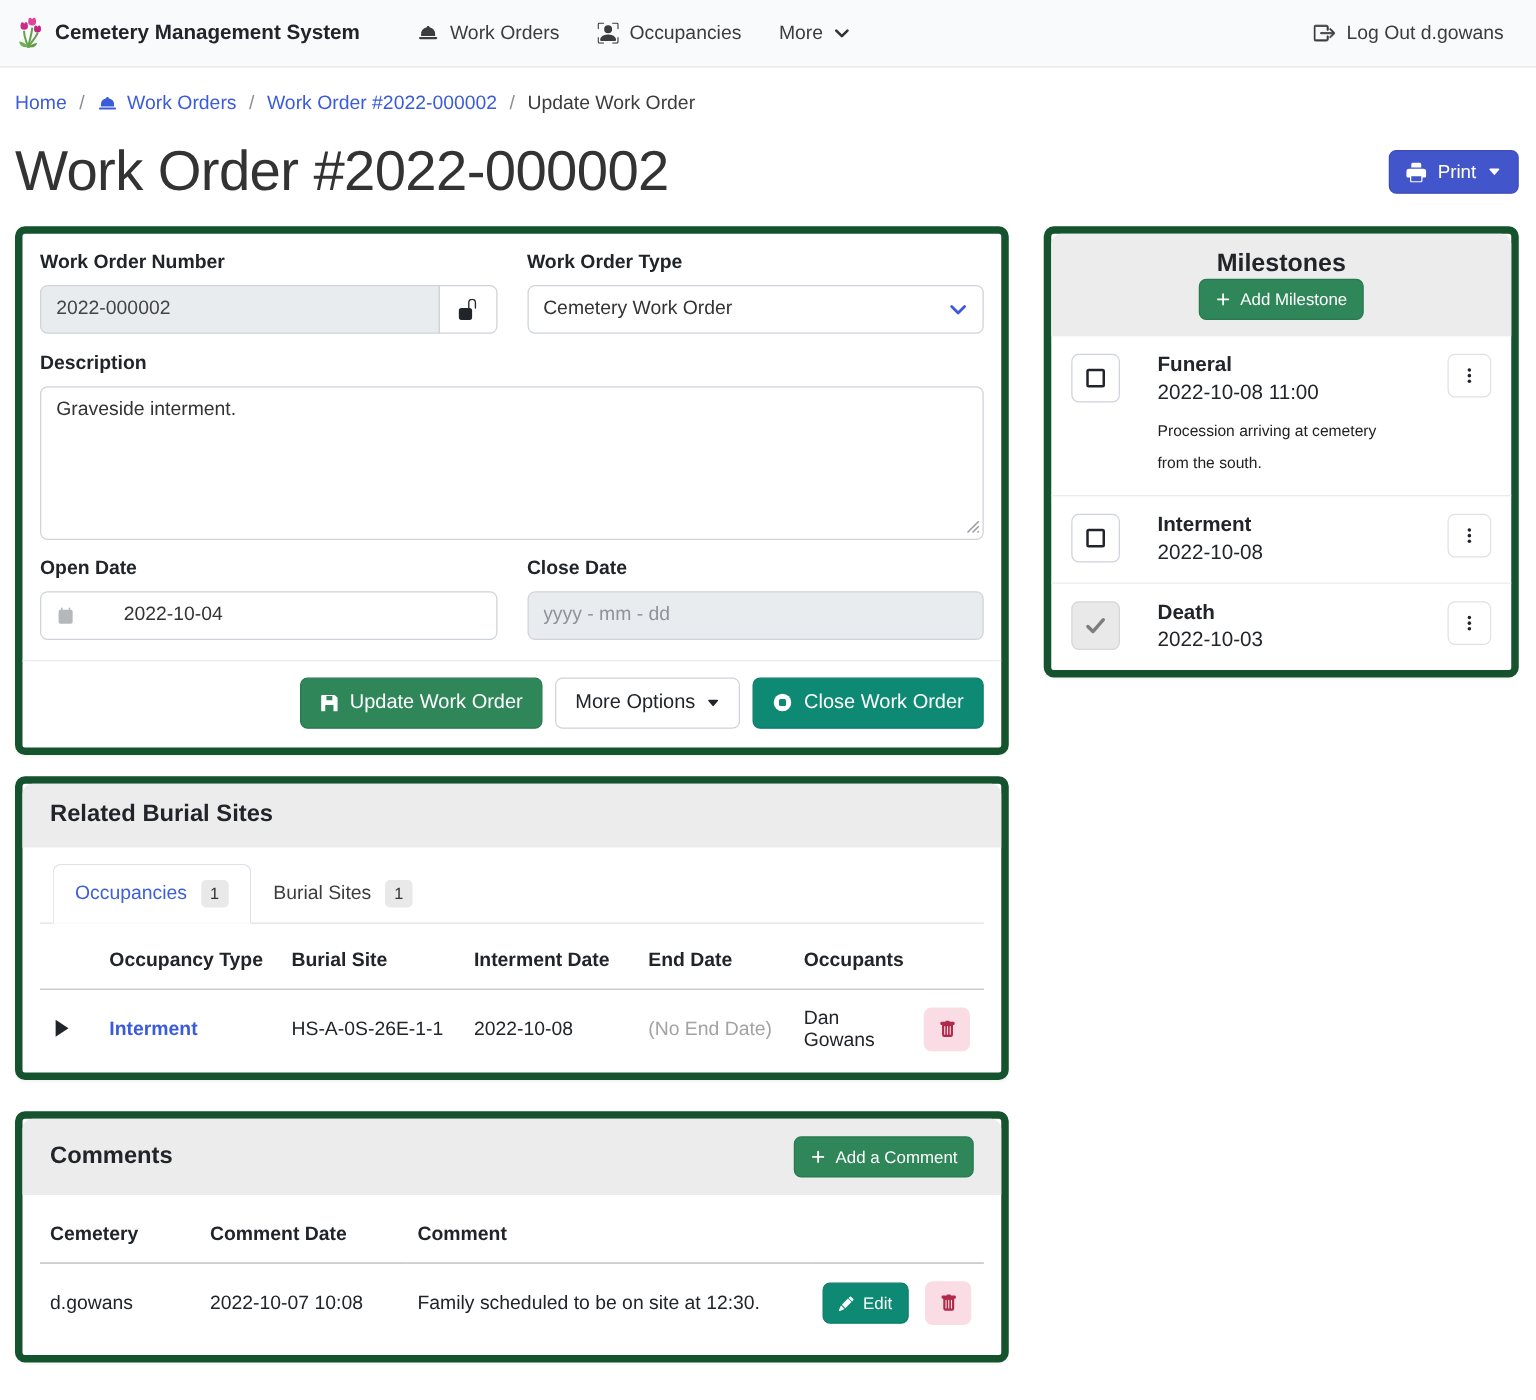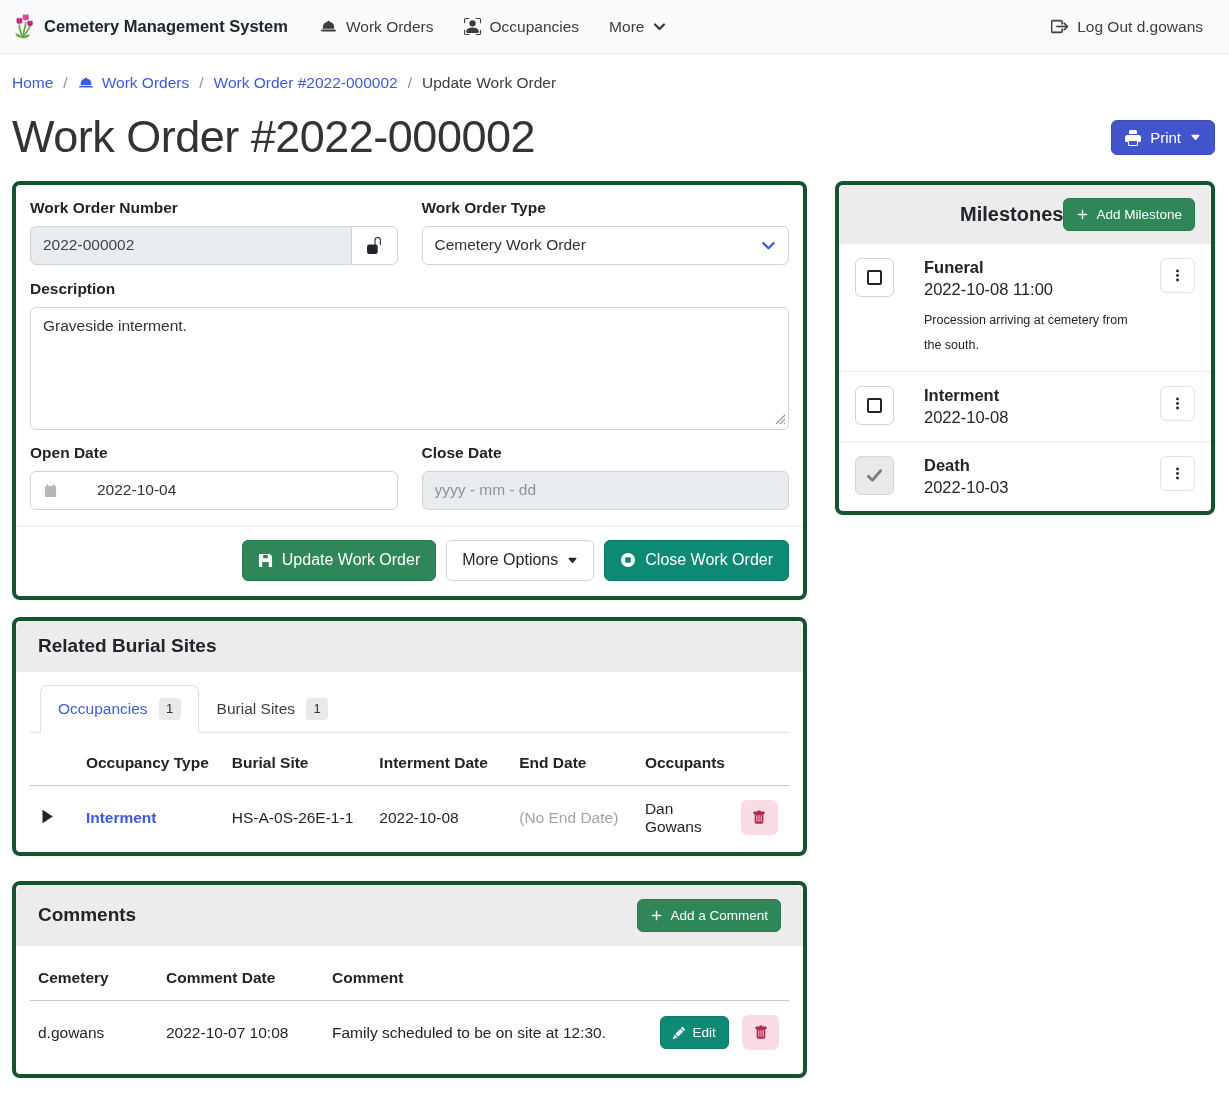--- a/index.html
+++ b/index.html
@@ -8,21 +8,21 @@
     width:1229px; min-height:1120px; background:#ffffff;
     font-family:"Liberation Sans","DejaVu Sans",sans-serif;
     color:#212529; font-size:15.5px;
   }
   svg { display:block; }
 
   
   .navbar {
     height:54px; display:flex; align-items:center;
     background:#f9fafb; border-bottom:1px solid #e4e6e8;
-    padding:0 26px 0 12px; gap:10px;
+    padding:0 26px 0 12px; gap:24px;
   }
   .brand { display:flex; align-items:center; gap:9px; }
   .brand-label { font-weight:700; font-size:16.5px; color:#212529; }
   .nav-items { display:flex; align-items:center; margin-left:22px; gap:30px; }
   .nav-item { display:flex; align-items:center; gap:9px; color:#3d3d3d; cursor:pointer; }
   .nav-spacer { flex:1; }
   .logout { display:flex; align-items:center; gap:9px; color:#3d3d3d; cursor:pointer; }
 
   
   .breadcrumb { display:flex; align-items:center; gap:10px; padding:20px 12px 13px; }
@@ -36,21 +36,21 @@
   .print-btn {
     margin-top:9px; background:#4355cb; border:1px solid #3c4cb8; color:#fff;
     border-radius:6px; padding:8px 13px; display:flex; align-items:center; gap:9px;
     font-size:15px; cursor:pointer; font-family:inherit;
   }
 
   
   .main { display:flex; gap:28px; padding:0 14px 16px 12px; align-items:flex-start; }
   .col-left { width:795px; flex:none; }
   .col-right { width:380px; flex:none; }
-  .card { background:#fff; border:4px solid #14532d; border-radius:8px; box-shadow:0 1px 2px rgba(0,0,0,.05); }
+  .card { background:#fff; border:6px solid #14532d; border-radius:8px; box-shadow:0 1px 2px rgba(0,0,0,.05); }
 
   
   .form-card { padding:14px; margin-bottom:17px; }
   .form-row { display:flex; gap:24px; }
   .form-col { flex:1; min-width:0; }
   .field-label { display:block; font-weight:700; font-size:15.5px; margin:9px 0 9px; color:#212529; }
   .form-card .form-row:first-child .field-label { margin-top:0; }
   .input {
     width:100%; height:39px; border:1px solid #ced4da; border-radius:6px;
     padding:0 12px; font-size:15.5px; font-family:inherit; color:#333; background:#fff;
@@ -90,21 +90,21 @@
     border:1px solid transparent; font-size:16px; padding:9px 15px; cursor:pointer; font-family:inherit; line-height:1.3;
   }
   .btn-green  { background:#2e8659; border-color:#29794f; color:#fff; }
   .btn-teal   { background:#0e8a74; border-color:#0c7c68; color:#fff; }
   .btn-outline{ background:#fff; border-color:#ced4da; color:#212529; }
   .btn-sm { font-size:13.5px; padding:7px 12px; gap:7px; border-radius:6px; }
 
   
   .panel-header {
     background:#ececec; border-radius:8px 8px 0 0; padding:13px 16px;
-    display:flex; justify-content:flex-end; align-items:center;
+    display:flex; justify-content:flex-start; align-items:center;flex-direction:column;
   }
   .panel-title { font-size:20px; font-weight:700; }
   .milestone { display:flex; gap:30px; padding:14px 16px; align-items:flex-start; }
   .milestone + .milestone { border-top:1px solid #ebebeb; }
   .check-btn {
     width:39px; height:39px; flex:none; background:#fff; border:1px solid #ced4da;
     border-radius:6px; display:flex; align-items:center; justify-content:center; cursor:pointer;
   }
   .check-btn.checked { background:#e9e9e9; border-color:#d6d6d6; }
   .box-glyph { width:15px; height:15px; border:2px solid #212529; border-radius:2px; }

